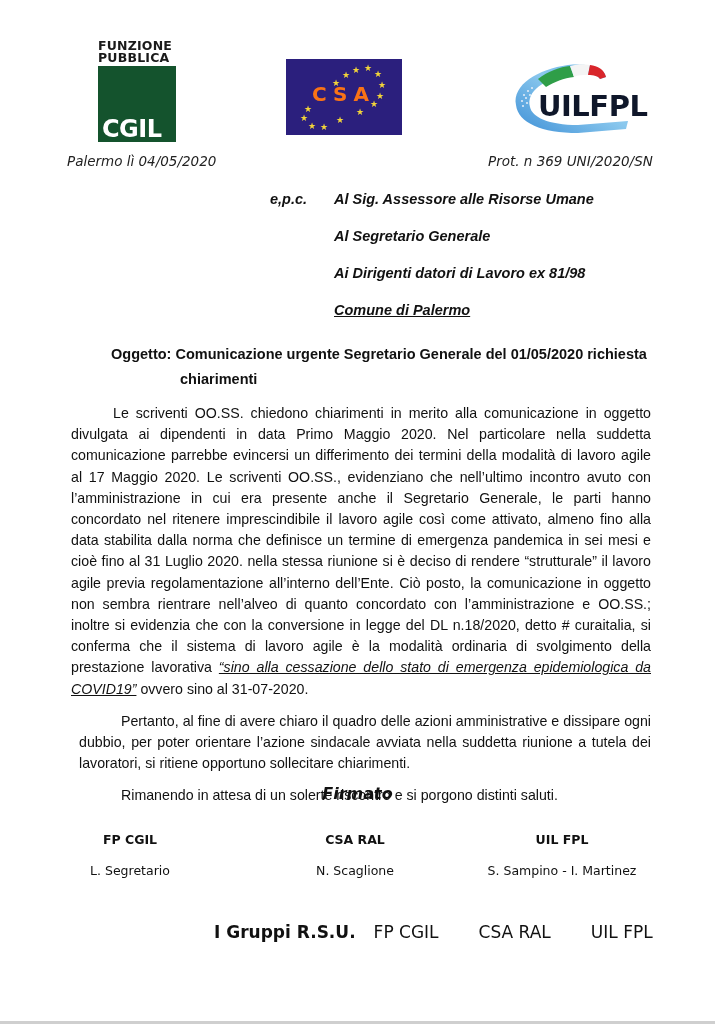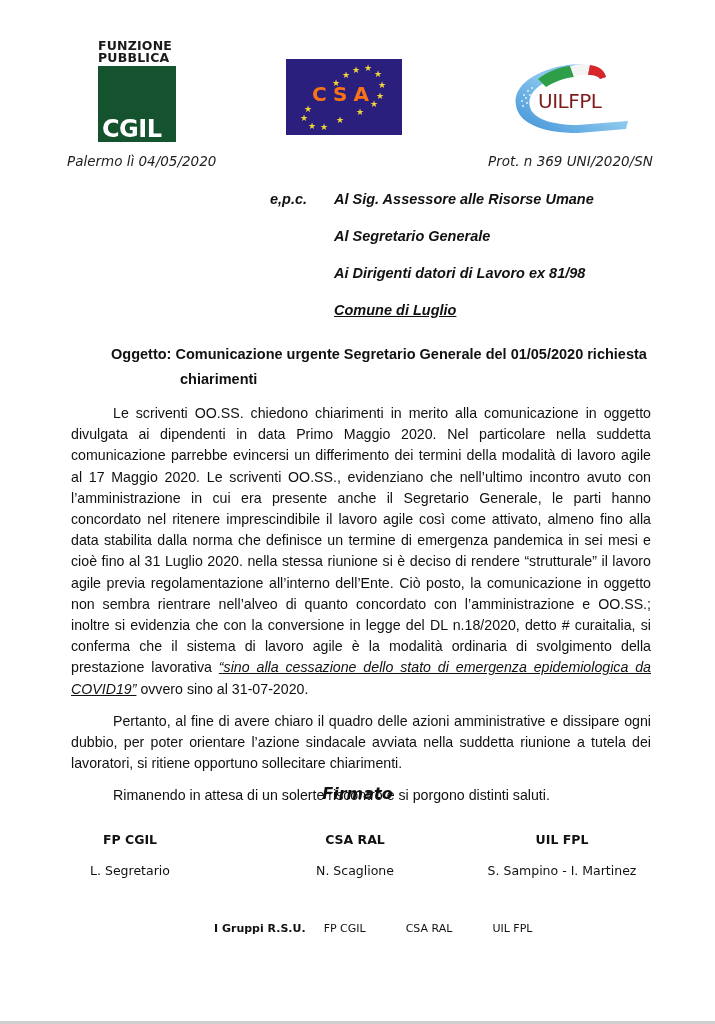--- a/index.html
+++ b/index.html
@@ -14,48 +14,48 @@
   .logo-cgil { position: absolute; left: 66px; top: 40px; width: 80px; margin-left: 32px; }
   .cgil-top { font-family: "DejaVu Sans", sans-serif; font-weight: bold; font-size: 12.5px; line-height: 12px; color: #1a1a1a; letter-spacing: 0.2px; }
   .cgil-box { margin-top: 2px; width: 78px; height: 76px; background: #14532d; position: relative; }
   .cgil-word { position: absolute; bottom: 0; left: 4px; font-family: "DejaVu Sans", sans-serif; font-weight: bold; font-size: 24px; color: #fff; letter-spacing: -0.5px; line-height: 26px; }
 
   .logo-csa { position: absolute; left: 286px; top: 59px; width: 116px; height: 76px; background: #2b1f7d; }
   .csa-word { position: absolute; left: 26px; top: 23px; font-family: "DejaVu Sans", sans-serif; font-weight: bold; color: #f97316; font-size: 20px; letter-spacing: 6px; }
   .logo-csa svg { position: absolute; left: 0; top: 0; }
 
   .logo-uil { position: absolute; left: 508px; top: 55px; width: 130px; height: 80px; }
-  .uil-word { position: absolute; left: 30px; top: 34px; font-family: "DejaVu Sans", sans-serif; font-weight: normal; font-size: 20px; color: #7f1d1d; letter-spacing: -0.5px; }
+  .uil-word { position: absolute; left: 30px; top: 34px; font-family: "DejaVu Sans", sans-serif; font-weight: bold; font-size: 29px; color: #0f172a; letter-spacing: -0.5px; }
 
   
   .meta { position: absolute; top: 153px; font-size: 13.5px; font-style: italic; font-family: "DejaVu Sans", sans-serif; color: #222; text-align: right; }
   .meta-date { left: 67px; }
   .meta-prot { left: 488px; }
 
   .recipients { position: absolute; left: 270px; top: 191px; font-style: italic; font-weight: bold; font-size: 14.5px; }
   .recip-row { height: 37px; display: flex; }
   .recip-pre { width: 64px; flex: none; }
   .recip-text { }
   .underline { text-decoration: underline; }
 
   .subject { position: absolute; left: 111px; top: 342px; font-weight: bold; font-size: 14.5px; line-height: 25px; width: 560px; }
   .subject .cont { padding-left: 69px; }
 
   .body-text { position: absolute; left: 71px; top: 403px; width: 580px; font-size: 14.2px; line-height: 21.2px; text-align: justify; }
   .body-text p { margin: 0; text-indent: 42px; }
-  .body-text p.gap { margin-top: 11px; }
+  .body-text p.gap { margin-top: 11px; margin-left: 8px; }
   .ital-u { font-style: italic; text-decoration: underline; }
 
   .firmato { position: absolute; left: 0; width: 715px; top: 784px; text-align: center; font-family: "DejaVu Sans", sans-serif; font-style: italic; font-weight: bold; font-size: 16px; }
 
   .sig-col { position: absolute; top: 832px; text-align: center; font-family: "DejaVu Sans", sans-serif; font-size: 12.5px; }
   .sig-org { font-weight: bold; height: 31px; }
   .sig-name { }
 
-  .rsu { position: absolute; top: 922px; left: 214px; font-family: "DejaVu Sans", sans-serif; font-size: 11px; display: flex; }
+  .rsu { position: absolute; top: 922px; left: 214px; font-family: "DejaVu Sans", sans-serif; font-size: 17px; display: flex; }
   .rsu .lbl { font-weight: bold; margin-right: 18px; }
   .rsu .g { margin-right: 40px; }
 </style>
 </head>
 <body>
 
 <div class="logo-cgil">
   <div class="cgil-top">FUNZIONE</div>
   <div class="cgil-top">PUBBLICA</div>
   <div class="cgil-box">
@@ -123,21 +123,21 @@
   <div class="recip-row">
     <span class="recip-pre"></span>
     <span class="recip-text">Al Segretario Generale</span>
   </div>
   <div class="recip-row">
     <span class="recip-pre"></span>
     <span class="recip-text">Ai Dirigenti datori di Lavoro ex 81/98</span>
   </div>
   <div class="recip-row">
     <span class="recip-pre"></span>
-    <span class="recip-text underline">Comune di Luglio</span>
+    <span class="recip-text underline">Comune di Palermo</span>
   </div>
 </div>
 
 <div class="subject">
   <div>Oggetto: Comunicazione urgente Segretario Generale del 01/05/2020 richiesta</div>
   <div class="cont">chiarimenti</div>
 </div>
 
 <div class="body-text">
   <p><span>Le scriventi OO.SS. chiedono chiarimenti in merito alla comunicazione in oggetto divulgata ai dipendenti in data Primo Maggio 2020. Nel particolare nella suddetta comunicazione parrebbe evincersi un differimento dei termini della modalità di lavoro agile al 17 Maggio 2020. Le scriventi OO.SS., evidenziano che nell’ultimo incontro avuto con l’amministrazione in cui era presente anche il Segretario Generale, le parti hanno concordato nel ritenere imprescindibile il lavoro agile così come attivato, almeno fino alla data stabilita dalla norma che definisce un termine di emergenza pandemica in sei mesi e cioè fino al 31 Luglio 2020. nella stessa riunione si è deciso di rendere “strutturale” il lavoro agile previa regolamentazione all’interno dell’Ente. Ciò posto, la comunicazione in oggetto non sembra rientrare nell’alveo di quanto concordato con l’amministrazione e OO.SS.; inoltre si evidenzia che con la conversione in legge del DL n.18/2020, detto # curaitalia, si conferma che il sistema di lavoro agile è la modalità ordinaria di svolgimento della prestazione lavorativa </span><span class="ital-u">“sino alla cessazione dello stato di emergenza epidemiologica da COVID19”</span><span> ovvero sino al 31-07-2020.</span></p>

